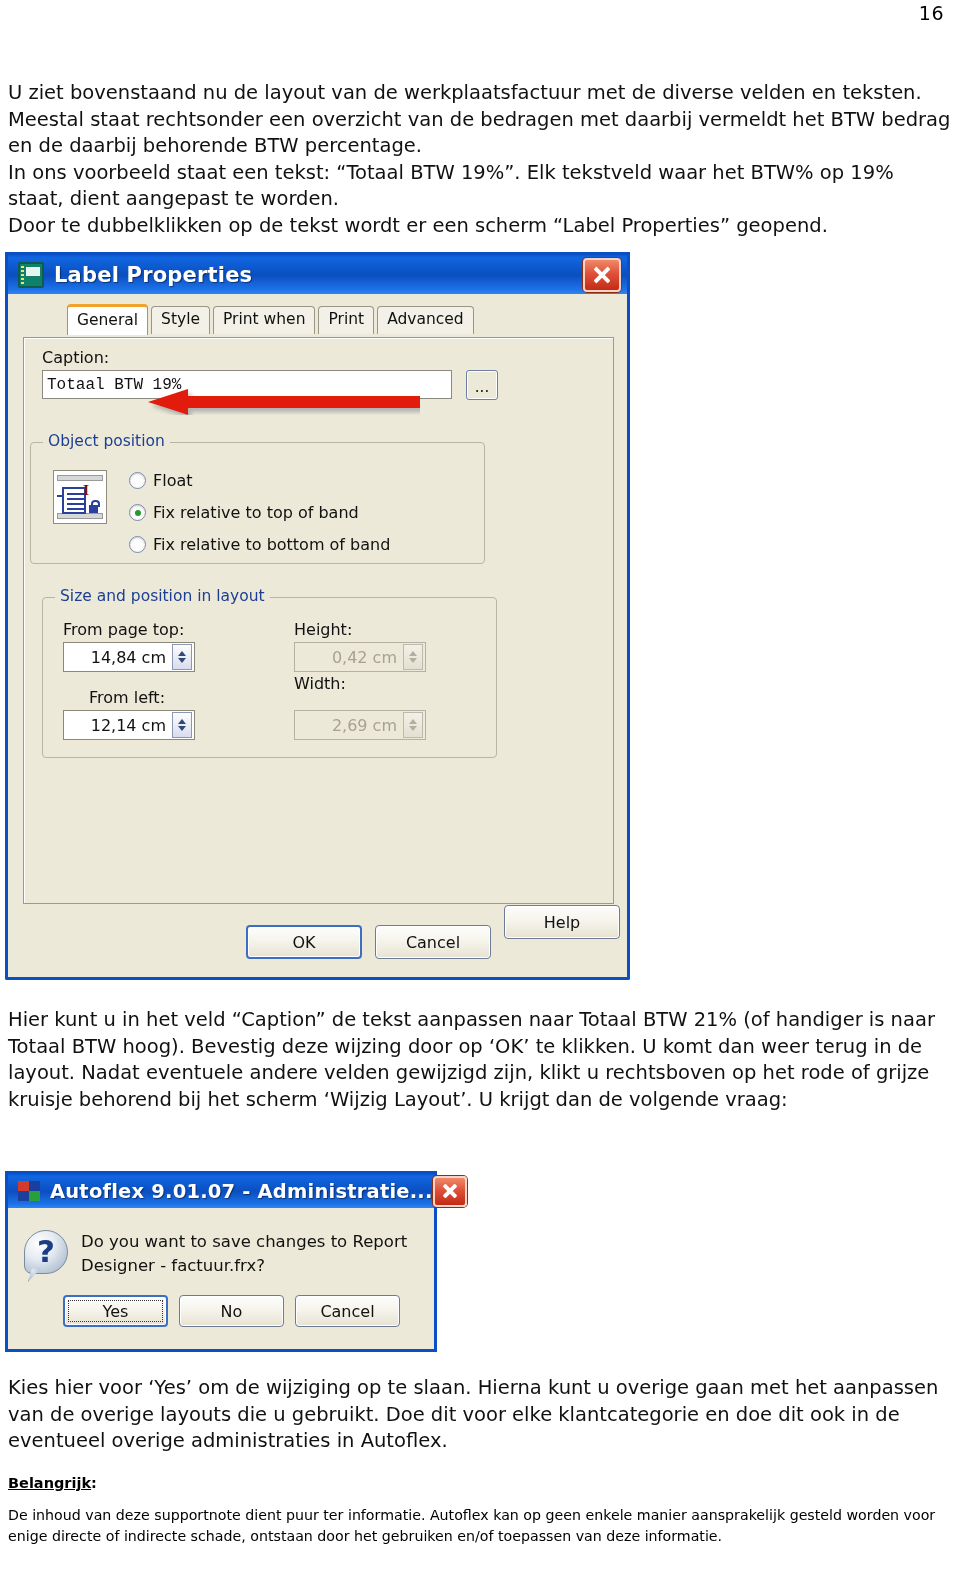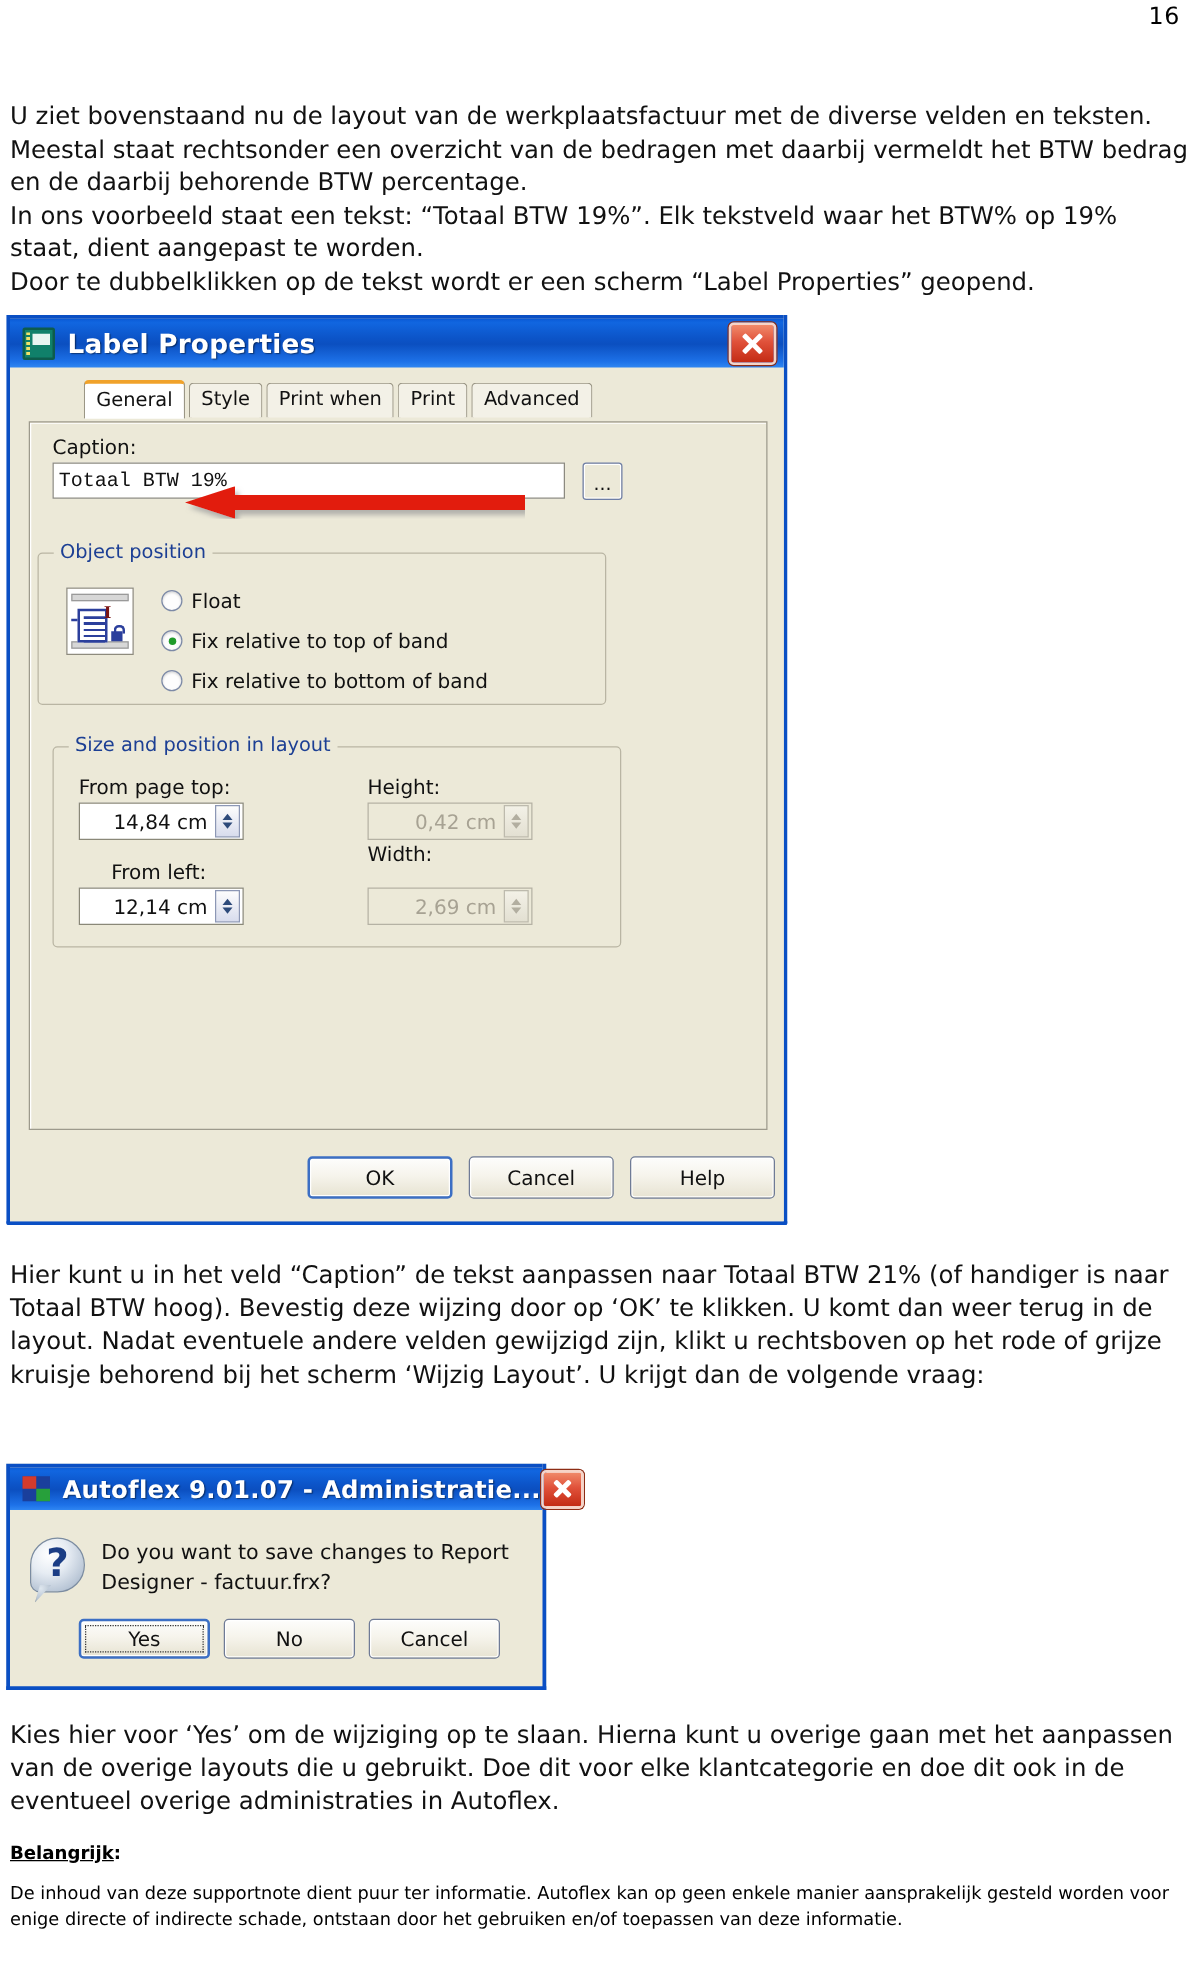--- a/index.html
+++ b/index.html
@@ -408,21 +408,21 @@
     color: #111;
     display: flex; align-items: center; justify-content: center;
     cursor: pointer;
     box-sizing: border-box;
   }
   .xp-btn.default {
     border: 2px solid #3c6fc4;
   }
   #btn-ok     { left: 238px; top: 673px; width: 116px; text-align: center; }
   #btn-cancel { left: 367px; top: 673px; width: 116px; }
-  #btn-help   { left: 496px; top: 673px; width: 116px; }
+  #btn-help   { left: 496px; top: 653px; width: 116px; }
 
   
   #autoflex-dialog {
     left: 5px;
     top: 1171px;
     width: 432px;
     height: 181px;
   }
   #autoflex-dialog .xp-titlebar { height: 37px; }
   #autoflex-dialog .xp-title-text { font-size: 19.5px; }

